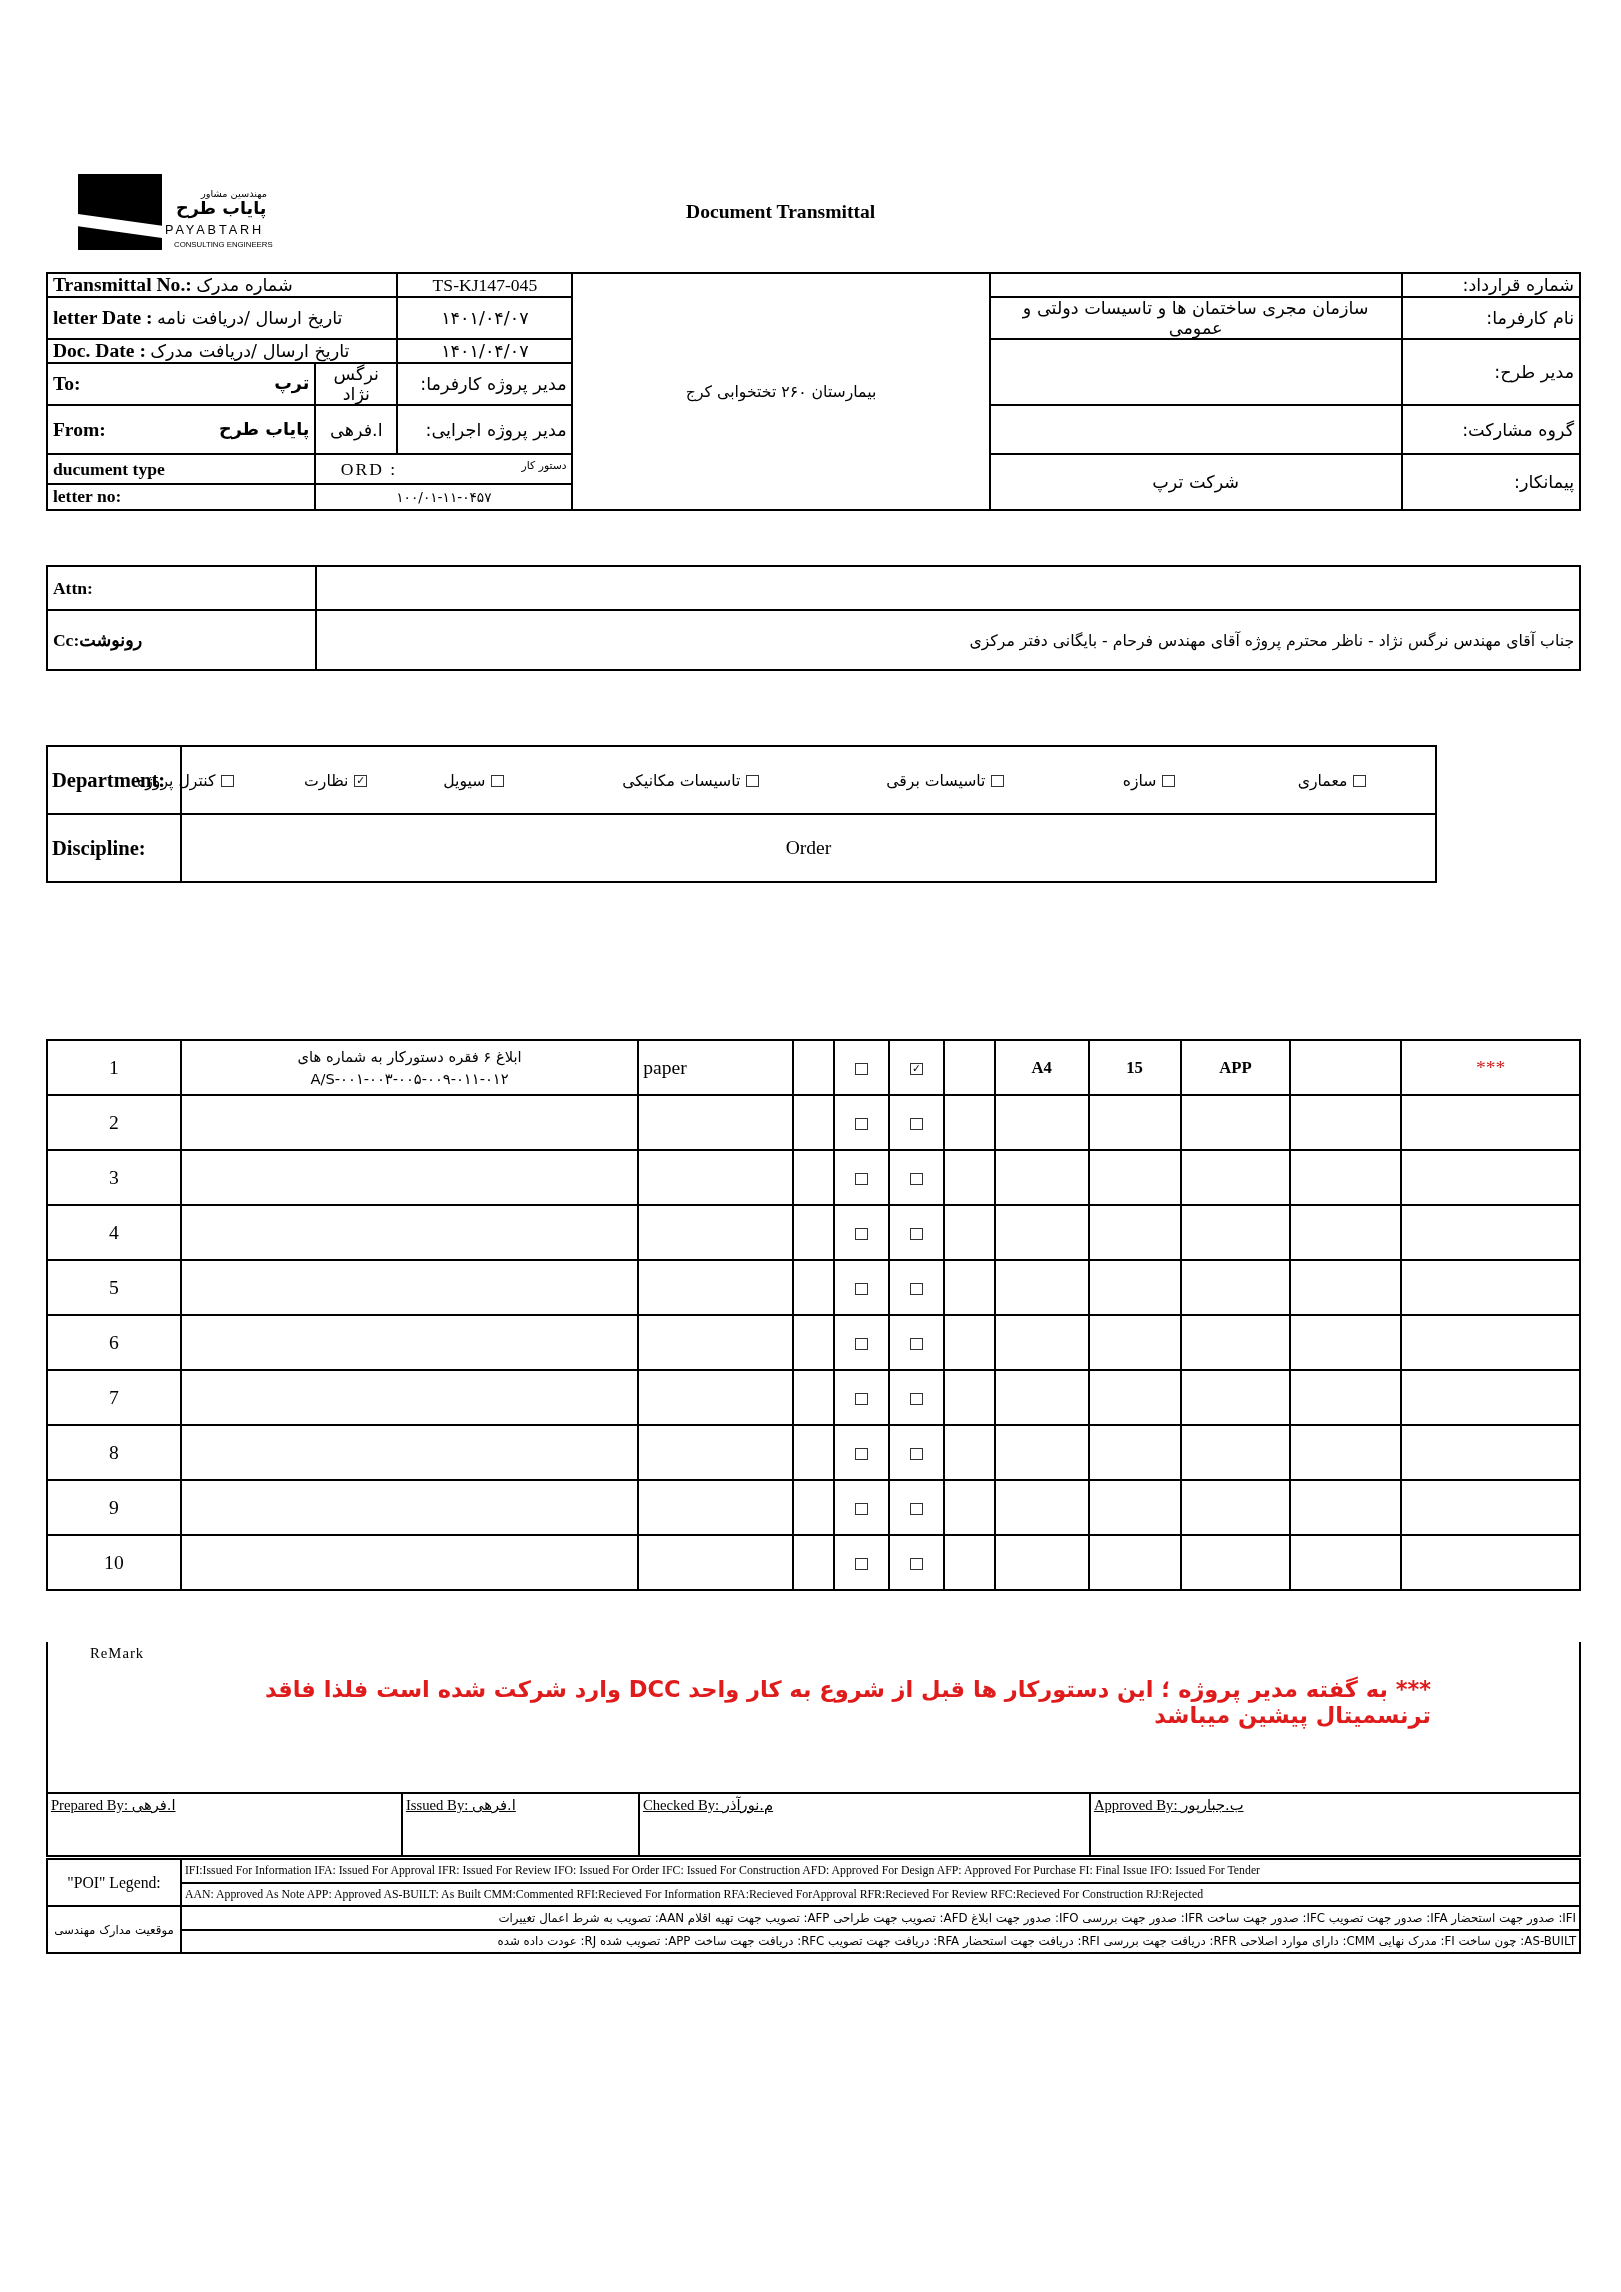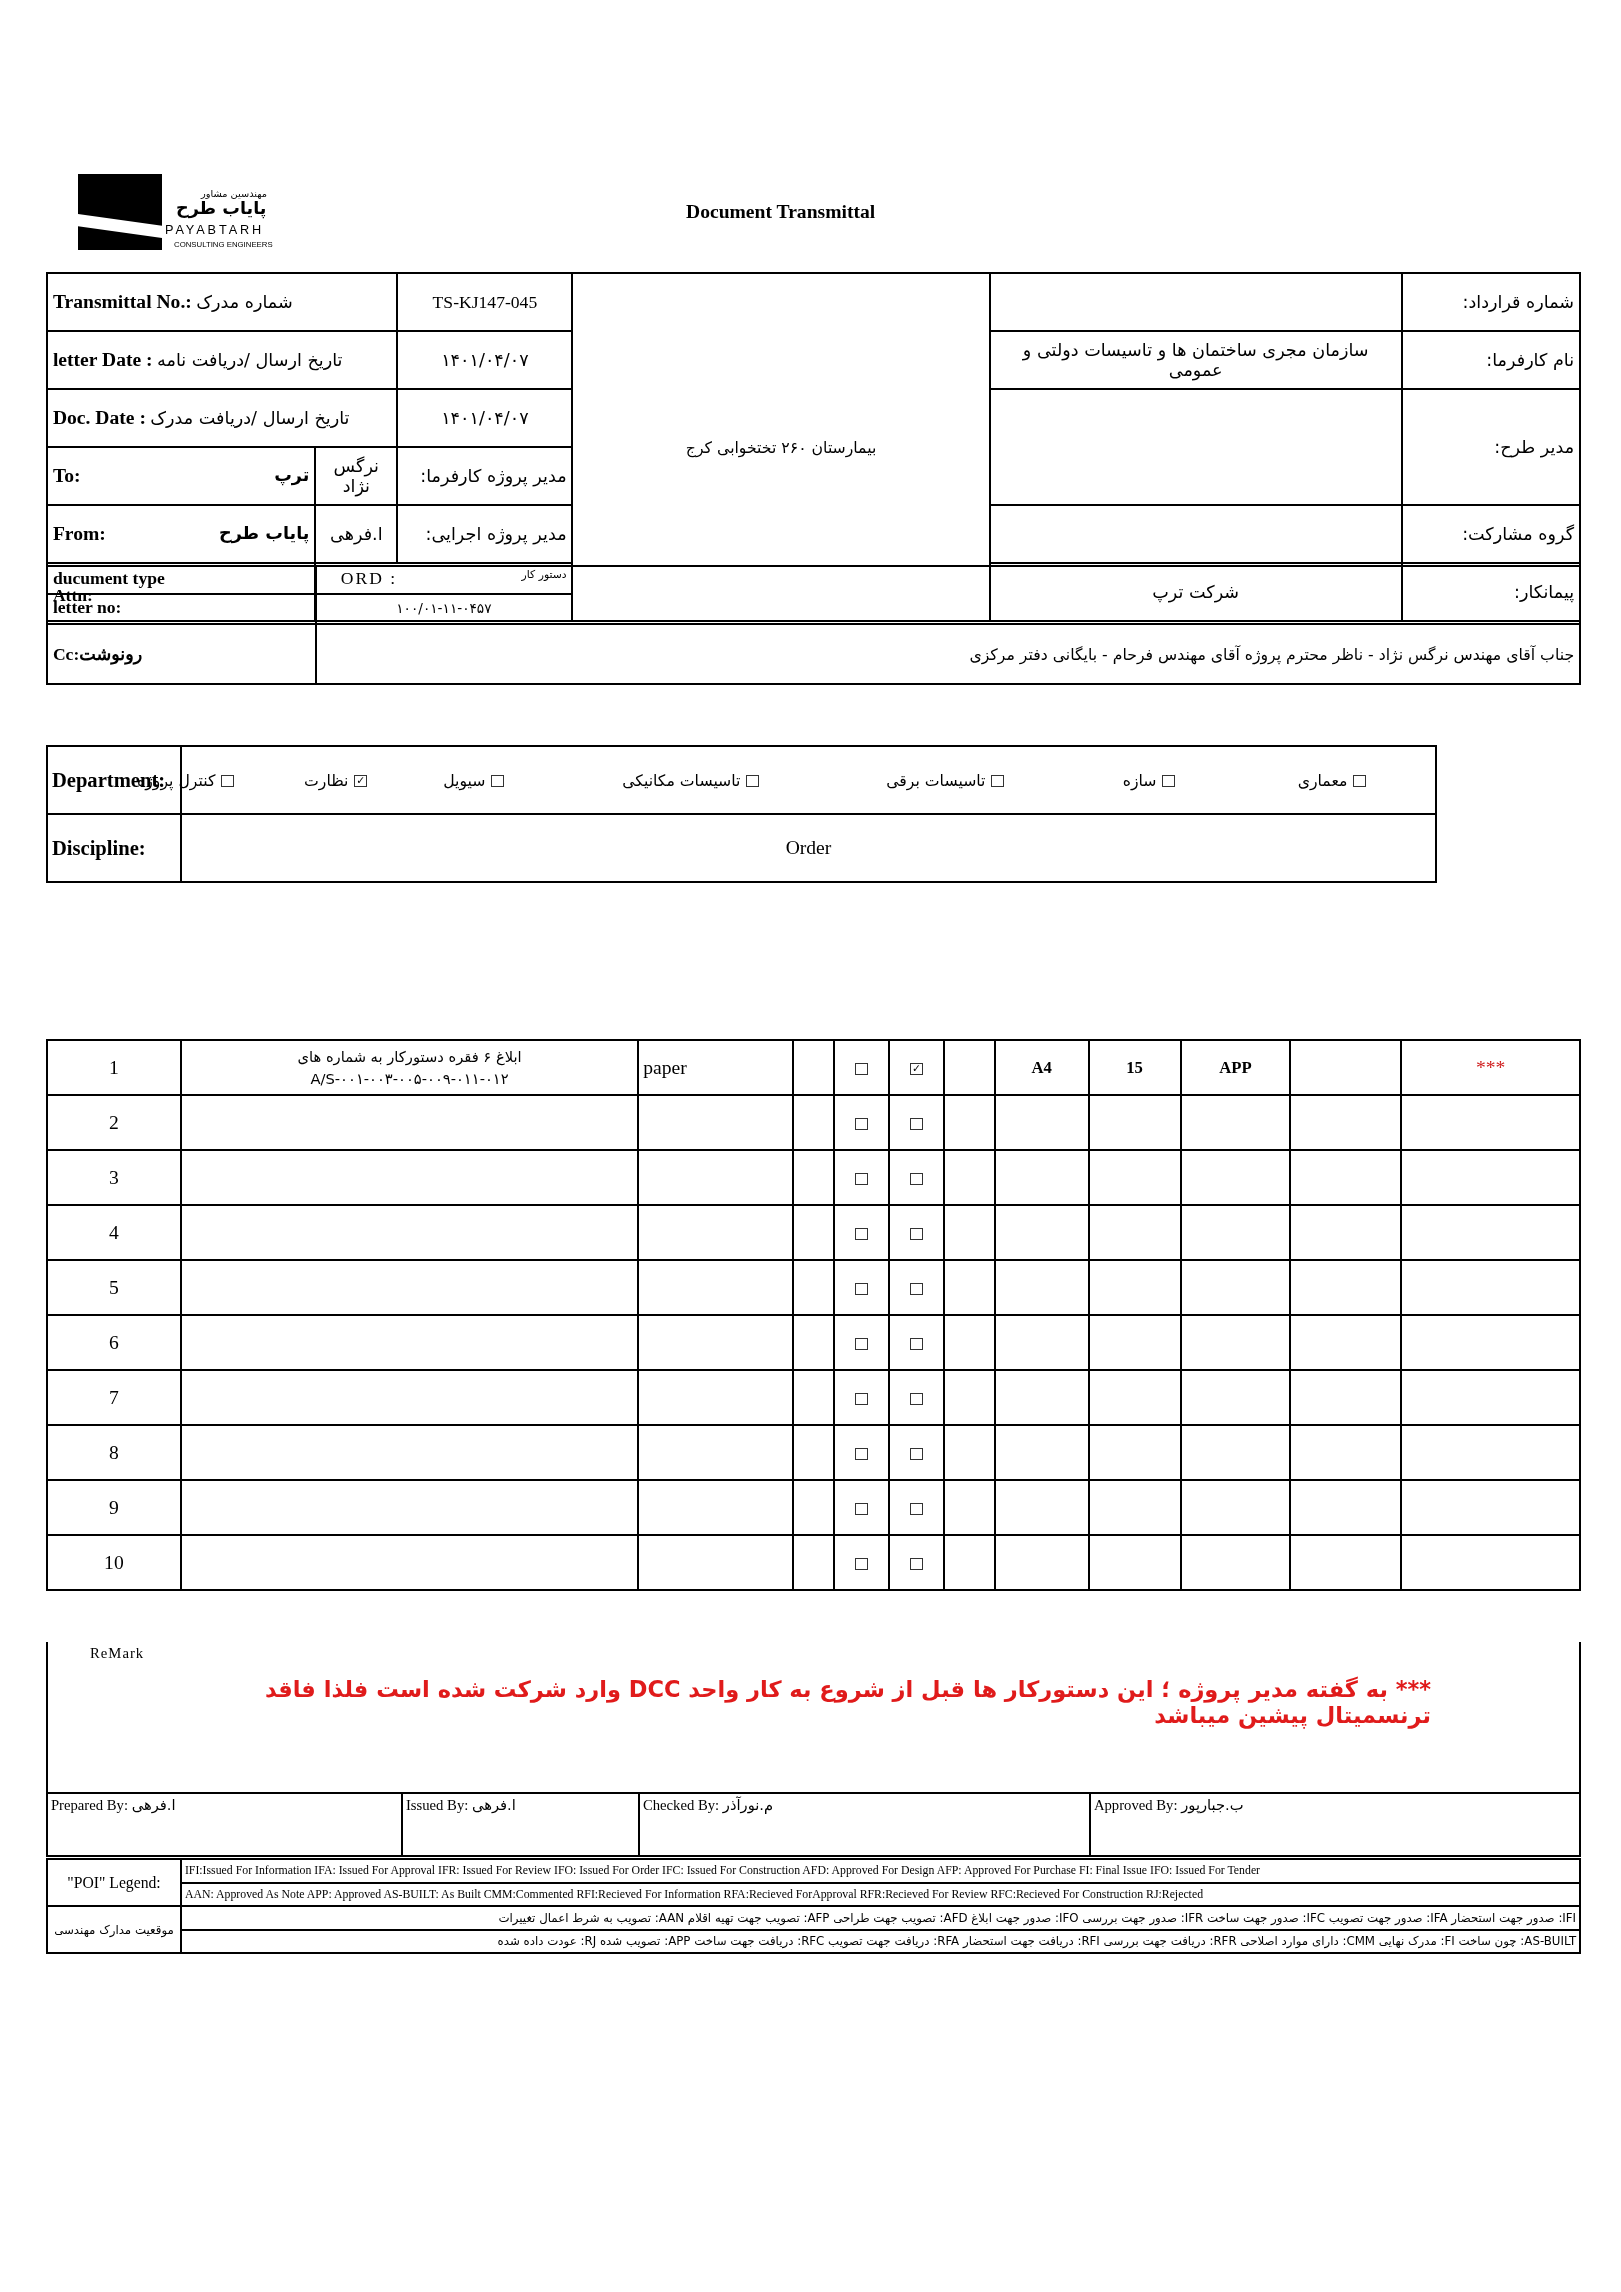--- a/index.html
+++ b/index.html
@@ -14,21 +14,21 @@
   .logo-mark { left: 78px; top: 174px; width: 84px; height: 76px; background: #000; overflow: hidden; }
   .logo-mark .stripe { position: absolute; left: -9.8px; top: 47px; width: 118px; height: 11.8px; background: #fff; transform: rotate(8deg); }
   .logo-fa-small { left: 201px; top: 188px; font-size: 9.8px; }
   .logo-fa-big { left: 176px; top: 198px; font-size: 17.6px; font-weight: bold; }
   .logo-en { left: 165px; top: 223px; font-family: "Liberation Sans", sans-serif; font-size: 12.7px; letter-spacing: 2.9px; }
   .logo-sub { left: 174px; top: 240px; font-family: "Liberation Sans", sans-serif; font-size: 7.8px; }
   .doc-title { left: 686px; top: 201px; font-size: 19.6px; font-weight: bold; }
 
   
   .hdr { left: 46px; top: 272px; width: 1535px; border: 2.9px solid #000; }
-  .hdr td { height: 58px; font-size: 17.6px; padding: 0 4.9px; }
+  .hdr td { height: 24px; font-size: 17.6px; padding: 0 4.9px; }
   .lbl-en { font-weight: bold; font-size: 19.6px; }
   .center { text-align: center; }
   .small { font-size: 13.7px; }
 
   
   .dept { left: 46px; top: 745px; width: 1391px; border: 2.9px solid #000; }
   .dept td { height: 68px; font-size: 17.6px; }
   .dept .lab { width: 134px; font-weight: bold; font-size: 20.6px; padding-left: 3.9px; }
   .opt { position: absolute; font-size: 15.7px; white-space: nowrap; }
   .cb { display: inline-block; width: 12.7px; height: 12.7px; border: 1.5px solid #333; vertical-align: middle; margin-left: 5.9px; font-size: 10.8px; line-height: 9.8px; text-align: center; font-family: "DejaVu Sans", sans-serif; }
@@ -37,21 +37,21 @@
   .main { left: 46px; top: 1039px; width: 1535px; border: 2.9px solid #000; }
   .main th { background: #c8c8c8; font-weight: normal; font-size: 13.7px; height: 54px; border: 2.5px solid #000; }
   .main td { height: 55px; text-align: center; font-size: 19.6px; border: 2.5px solid #000; }
   .main .bold { font-weight: bold; font-size: 16.7px; }
   .stars { color: #d02020; font-size: 13.7px; }
 
   .remark { left: 46px; top: 1642px; width: 1535px; height: 152px; border-left: 2.9px solid #000; border-right: 2.9px solid #000; }
   .remark-lbl { left: 90px; top: 1645px; font-size: 14.7px; letter-spacing: 1px; }
   .remark-text { left: 196px; top: 1676px; width: 1235px; text-align: right; color: #e01b1b; font-weight: bold; font-size: 22.5px; }
 
-  .sign { left: 46px; top: 1792px; width: 1535px; border: 2.9px solid #000; }
+  .sign { left: 46px; top: 1792px; width: 1535px; border: 2.9px solid #000; text-decoration: underline; }
   .sign td { height: 63px; vertical-align: top; font-size: 14.7px; padding: 2px 2.9px; }
 
   .legend { left: 46px; top: 1858px; width: 1535px; border: 2.9px solid #000; }
   .legend td { font-size: 11.8px; height: 23.5px; padding: 0 2.9px; white-space: nowrap; }
   .legend .leg-lbl { width: 134px; text-align: center; font-size: 15.7px; }
 </style>
 </head>
 <body>
 
 <div class="abs logo-mark">

